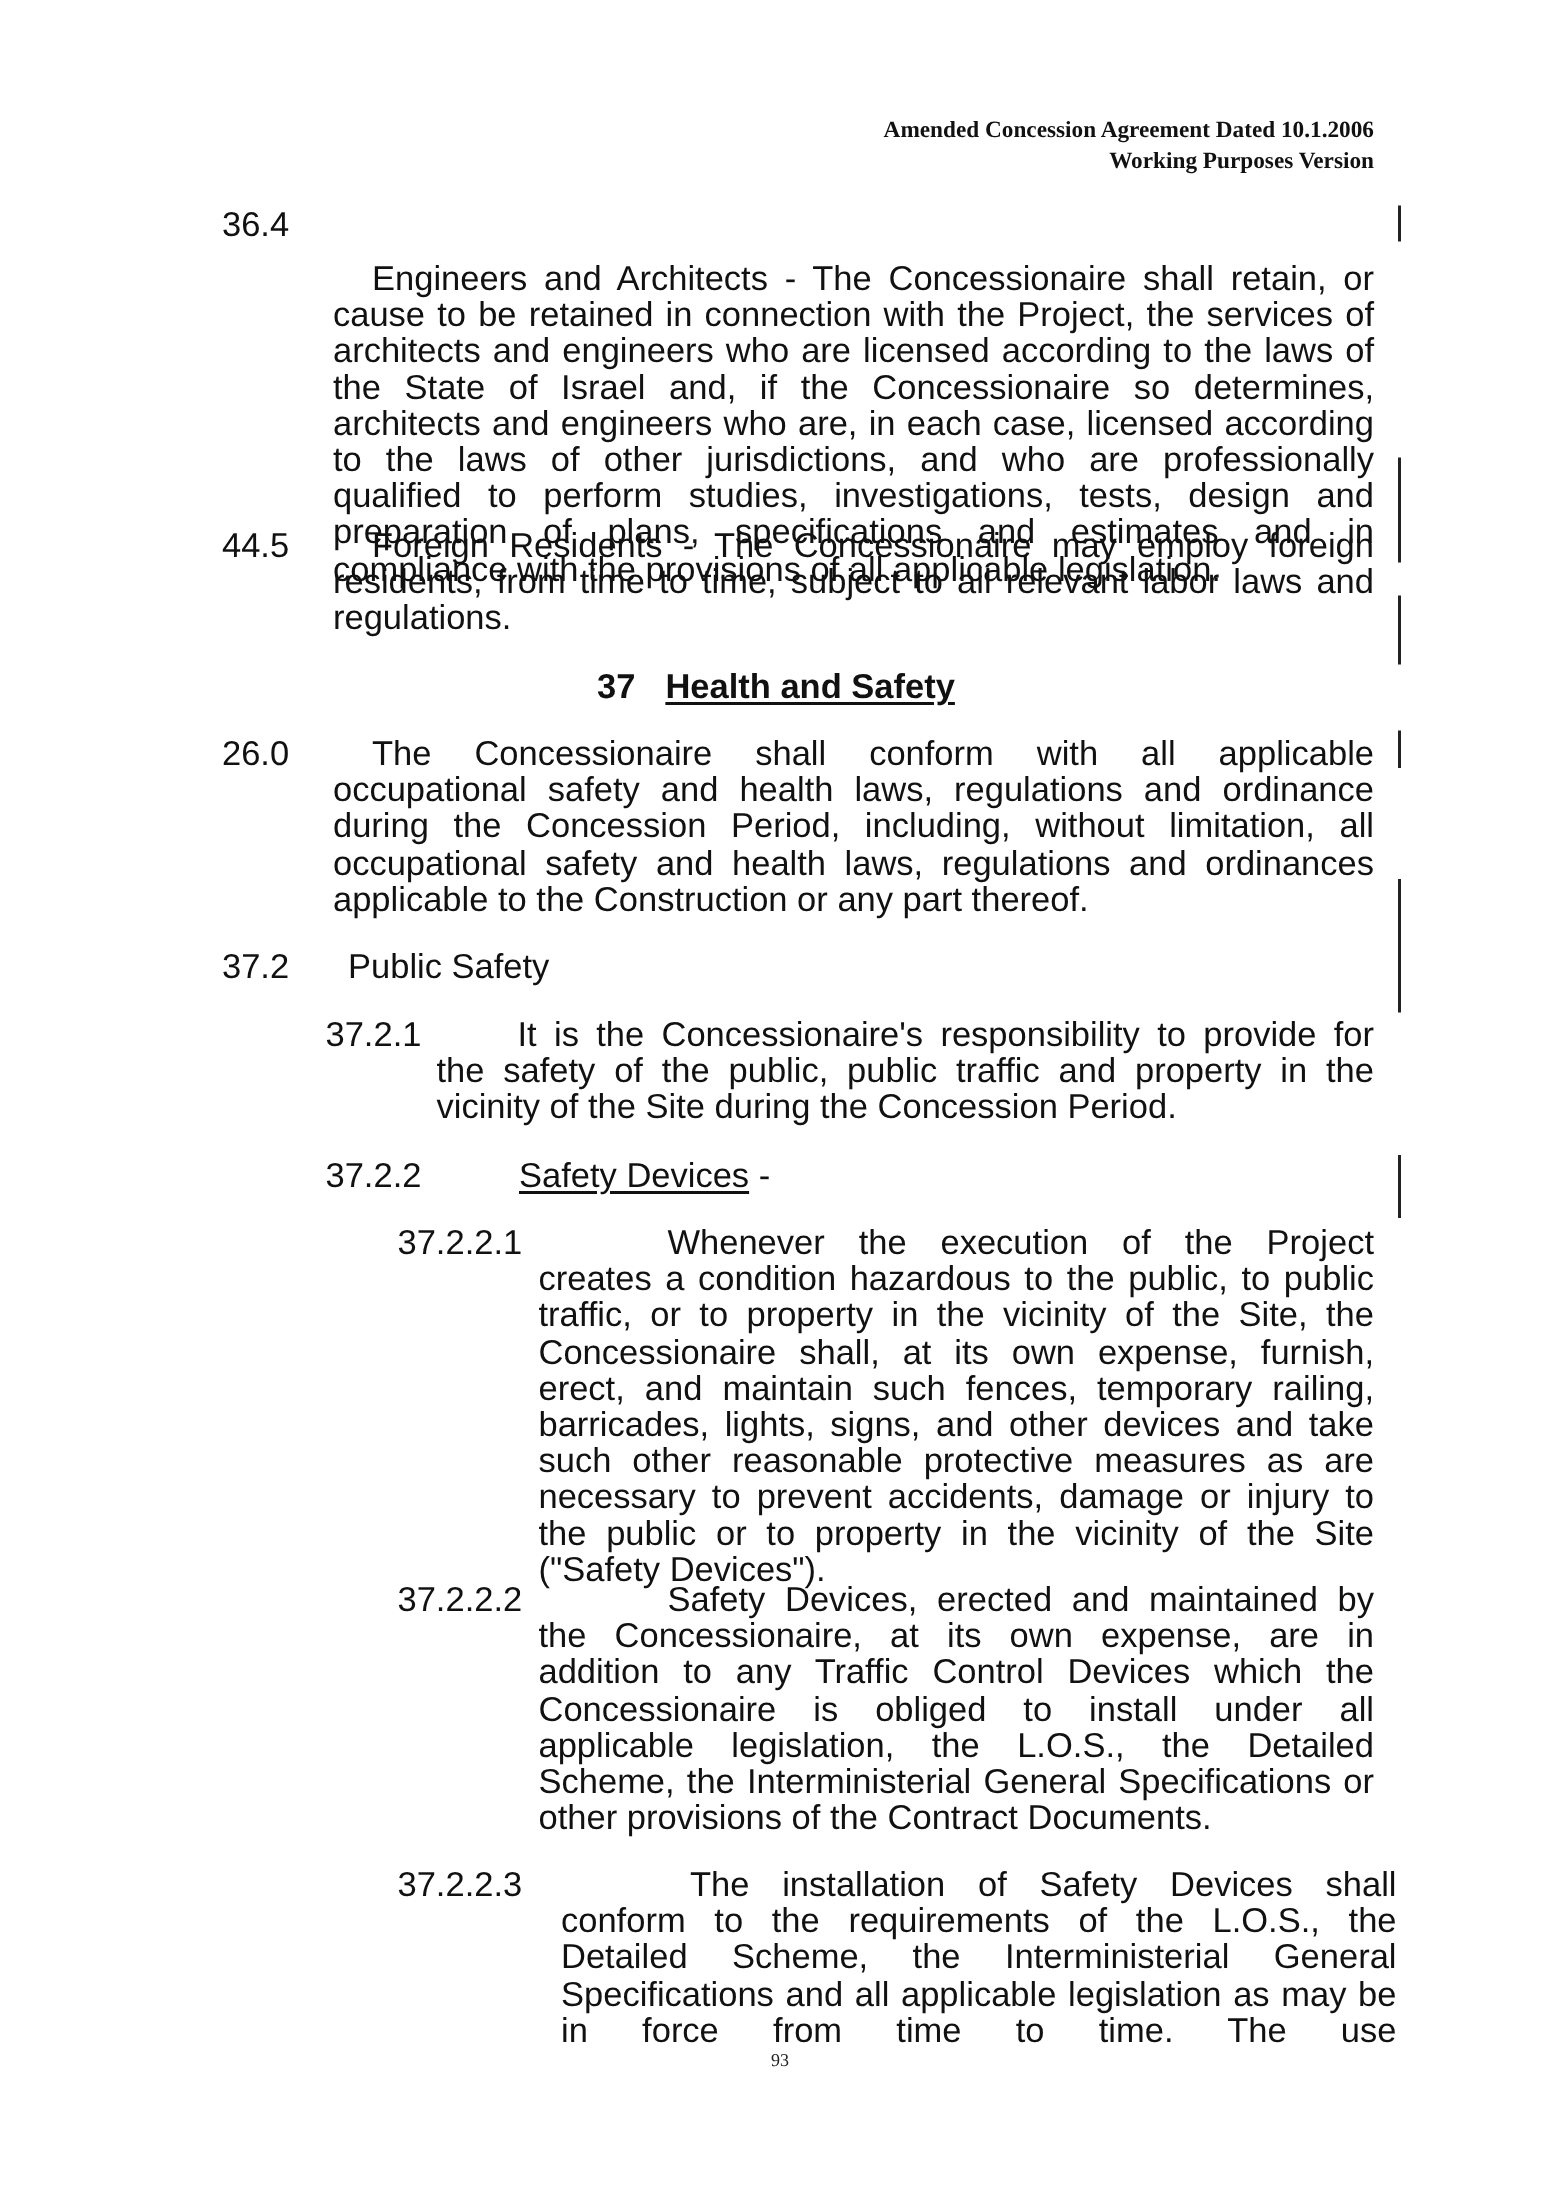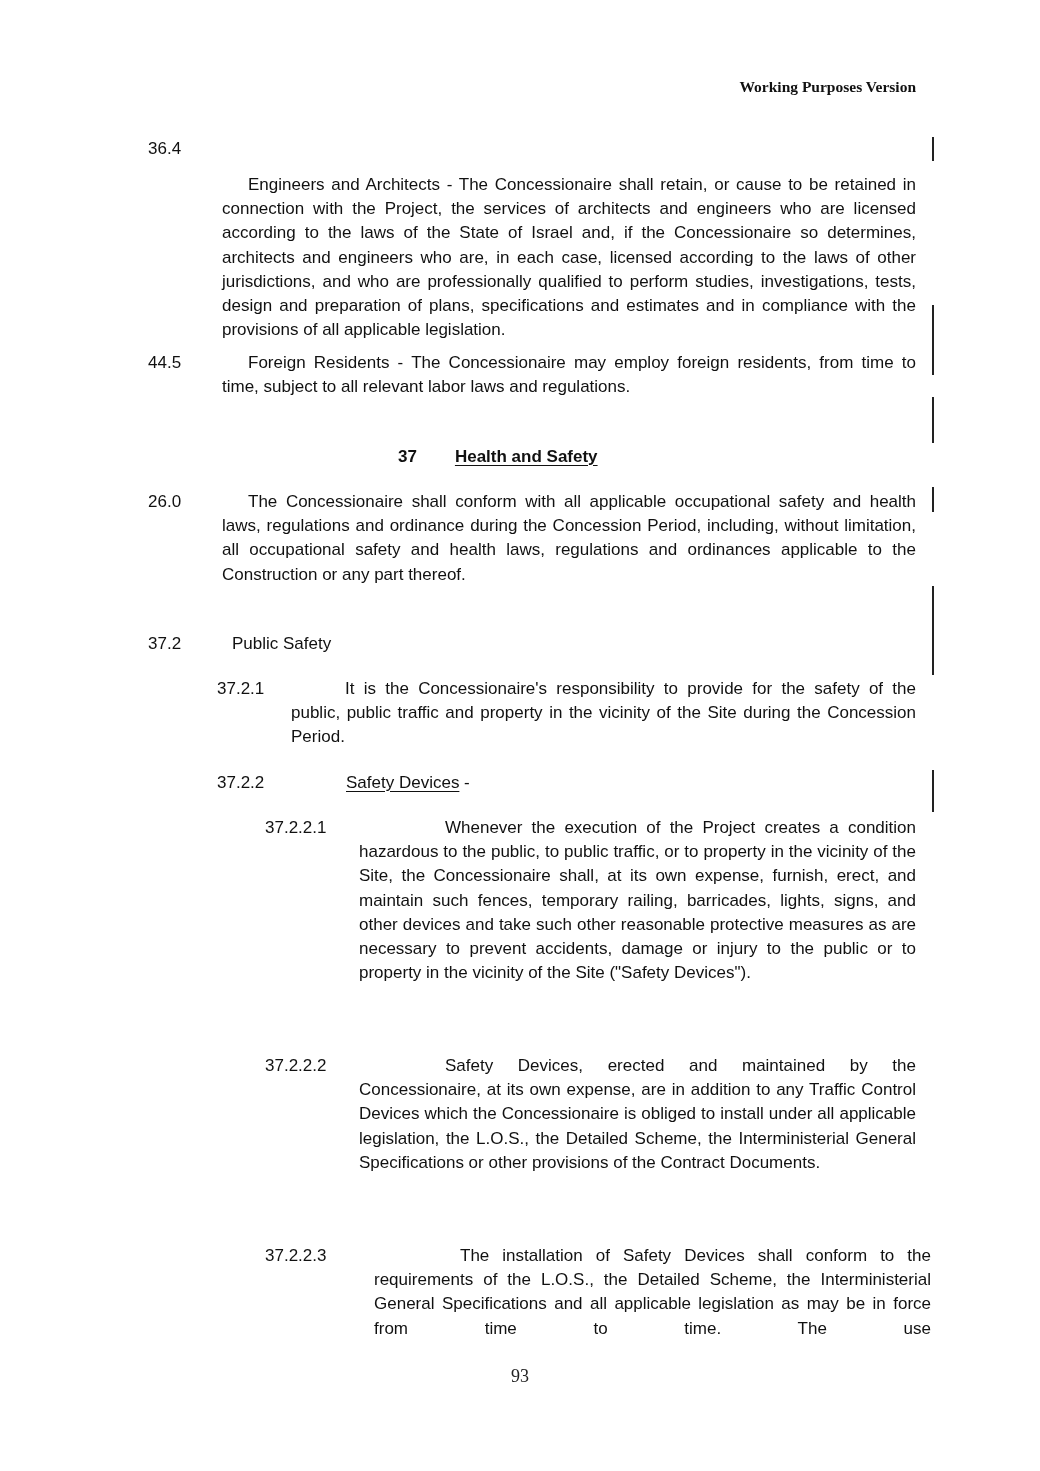--- a/index.html
+++ b/index.html
@@ -1,37 +1,38 @@
 <!DOCTYPE html>
 <html><head>
 <meta charset="utf-8">
 <style>
   html, body { margin: 0; padding: 0; background: #ffffff; }
   body { width: 1040px; height: 1471px; position: relative; overflow: hidden; color: #111; }
   .page { position: absolute; left: 0; top: 0; width: 1040px; height: 1471px; background: #fff; }
   .hdr { position: absolute; right: 124px; top: 76px; text-align: right;
          font-family: "Liberation Serif", serif; font-weight: bold; font-size: 15.5px; line-height: 21px; color: #111; }
-  .txt { font-family: "Liberation Sans", sans-serif; font-size: 17px; line-height: 24.2px; color: #111; }
+  .txt { font-family: "Liberation Sans", sans-serif; font-size: 23px; line-height: 24.2px; color: #111; }
   .num { position: absolute; }
   .body { position: absolute; text-align: justify; text-align-last: left; }
   .first-indent { display: inline-block; }
   .b { font-weight: normal; }
   .u { text-decoration: underline; text-underline-offset: 3px; }
   .title37 { position: absolute; left: 398px; top: 445px; font-weight: bold; }
-  .title37 .t { margin-left: 38px; text-decoration: underline; text-underline-offset: 3px; }
+  .title37 .t { margin-left: 20px; text-decoration: underline; text-underline-offset: 3px; }
   .cbar { position: absolute; left: 932px; width: 2px; background: #222; }
   .footer { position: absolute; left: 0; width: 1040px; top: 1366px; text-align: center;
-            font-family: "Liberation Serif", serif; font-size: 18px; color: #222; }
+            font-family: "Liberation Serif", serif; font-size: 12px; color: #222; }
 </style>
 </head>
 <body>
 
 <div class="page">
 
   <div class="hdr">
+    <div>Amended Concession Agreement Dated 10.1.2006</div>
     <div>Working Purposes Version</div>
   </div>
 
   <div class="txt num" style="left:148px; top:137px;">36.4</div>
   <div class="txt body" style="left:222px; top:137px; width:694px;margin-top:36px;">
     <span class="first-indent" style="width:26px;"></span><span>Engineers and Architects - The Concessionaire shall retain, or cause to be retained in connection with the Project, the services of architects and engineers who are licensed according to the laws of the State of Israel and, if the Concessionaire so determines, architects and engineers who are, in each case, licensed according to the laws of other jurisdictions, and who are professionally qualified to perform studies, investigations, tests, design and preparation of plans, specifications and estimates and in compliance with the provisions of all applicable legislation.</span>
   </div>
 
   <div class="txt num" style="left:148px; top:351px;">44.5</div>
   <div class="txt body" style="left:222px; top:351px; width:694px;">

